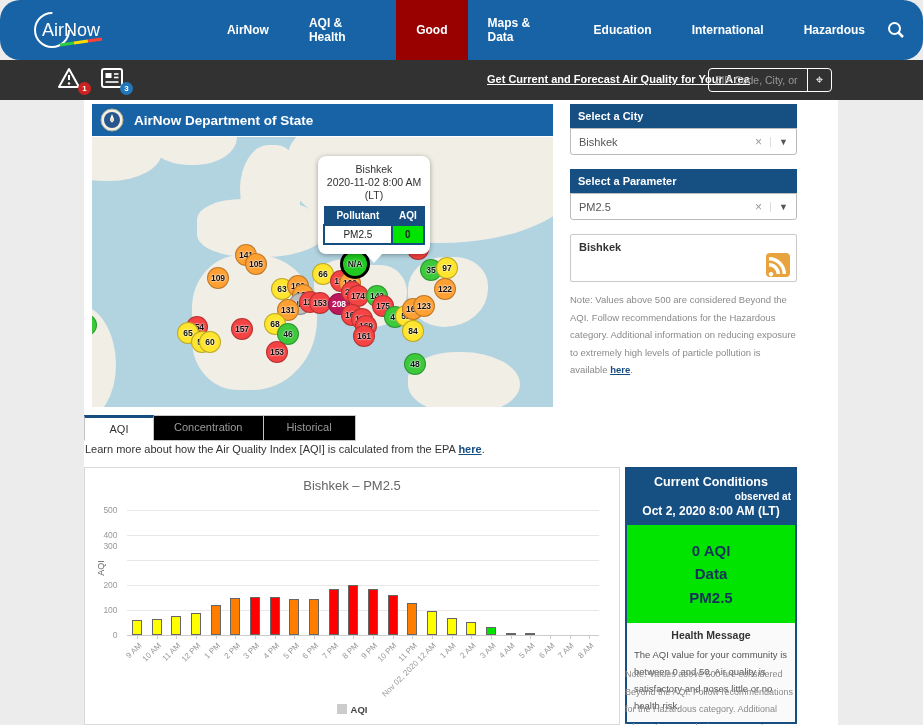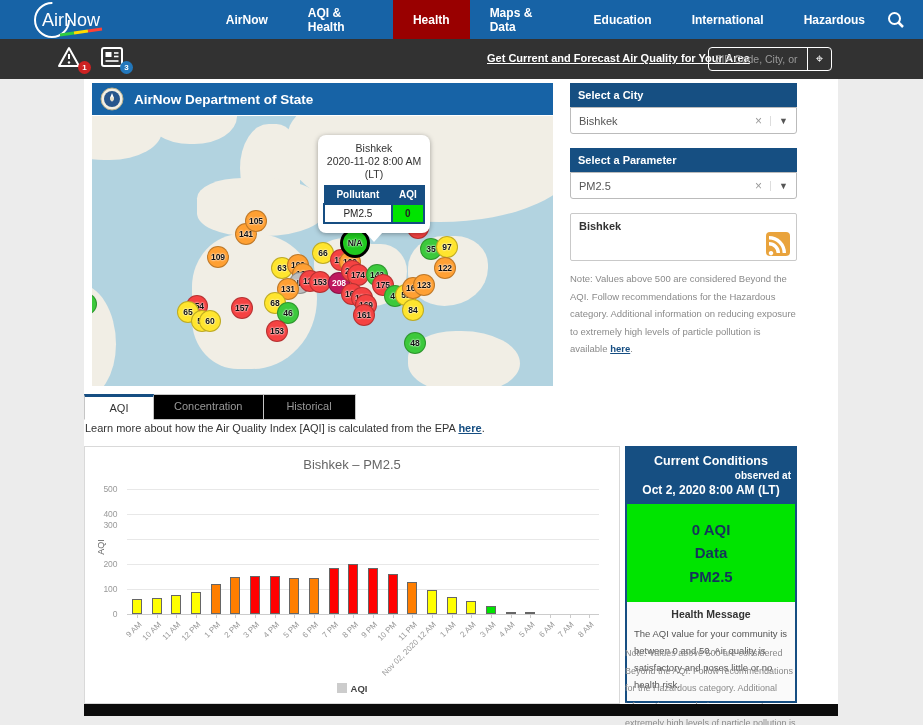--- a/index.html
+++ b/index.html
@@ -1,20 +1,20 @@
 <!DOCTYPE html>
 <html><head>
 <meta charset="utf-8">
 <style>
   * { box-sizing: border-box; margin: 0; padding: 0; }
   html,body { width: 923px; height: 725px; overflow: hidden;
     font-family: "Liberation Sans", sans-serif; background: #ececec; }
 
   
-  .topnav { height: 39px; background: #1763a6; display: flex; align-items: stretch; position: relative; }
+  .topnav { height: 60px; background: #1763a6; display: flex; align-items: stretch; position: relative; border-radius: 20px; }
   .logo { margin-left: 30px; display: flex; align-items: center; width: 180px; }
   .nav-items { list-style: none; display: flex; margin-left: auto; align-items: stretch; }
   .nav-items li { color: #fff; font-size: 12px; font-weight: bold; display: flex; align-items: center;
     padding: 0 20px; cursor: pointer; }
   .nav-items li.active { background: #990000; }
   .nav-search { display: flex; align-items: center; padding: 0 18px 0 2px; cursor: pointer; }
 
   
   .subbar { height: 40px; background: #323232; position: relative; }
   .subicon { position: absolute; top: 7px; width: 26px; height: 24px; cursor: pointer; }
@@ -123,21 +123,21 @@
       <circle cx="22" cy="22" r="17" fill="none" stroke="#fff" stroke-width="2" stroke-dasharray="80 27"></circle>
       <text x="12" y="28" fill="#fff" font-size="18" font-family="Liberation Sans, sans-serif">AirNow</text>
       <line x1="30" y1="37" x2="44" y2="35" stroke="#2ecc40" stroke-width="3"></line>
       <line x1="44" y1="35" x2="58" y2="33" stroke="#ffdc00" stroke-width="3"></line>
       <line x1="58" y1="33" x2="72" y2="31" stroke="#ff4136" stroke-width="3"></line>
     </svg>
   </div>
   <ul class="nav-items" id="nav-items">
       <li class="">AirNow</li>
       <li class="">AQI &amp; Health</li>
-      <li class="active">Health</li>
+      <li class="active">Good</li>
       <li class="">Maps &amp; Data</li>
       <li class="">Education</li>
       <li class="">International</li>
       <li class="">Hazardous</li>
     </ul>
   <div class="nav-search">
     <svg width="18" height="18" viewBox="0 0 18 18">
       <circle cx="7.5" cy="7.5" r="5.5" fill="none" stroke="#fff" stroke-width="2"></circle>
       <line x1="11.5" y1="11.5" x2="16" y2="16" stroke="#fff" stroke-width="2.5"></line>
     </svg>
@@ -192,21 +192,21 @@
       <div class="land" style="left:100px; top:118px; width:125px; height:135px; border-radius:45% 55% 60% 42%;"></div>
       <div class="land" style="left:222px; top:122px; width:72px;  height:55px;"></div>
       <div class="land" style="left:255px; top:128px; width:60px;  height:62px; border-radius:40% 55% 70% 45%;"></div>
       <div class="land" style="left:316px; top:120px; width:80px;  height:70px; border-radius:50% 45% 60% 50%;"></div>
       <div class="land" style="left:316px; top:215px; width:112px; height:62px;"></div>
       <div class="land" style="left:-48px; top:168px; width:72px;  height:115px;"></div>
       <div id="map-markers">
           <div class="marker m-sel" style="left:248px; top:112px;">N/A</div>
           <div class="marker m-y" style="left:220px; top:126px;">66</div>
           <div class="marker m-o" style="left:143px; top:107px;">141</div>
-          <div class="marker m-o" style="left:153px; top:94px;">105</div>
+          <div class="marker m-o" style="left:153px; top:116px;">105</div>
           <div class="marker m-o" style="left:115px; top:130px;">109</div>
           <div class="marker m-r" style="left:315px; top:101px;">134</div>
           <div class="marker m-g" style="left:328px; top:122px;">35</div>
           <div class="marker m-y" style="left:344px; top:120px;">97</div>
           <div class="marker m-o" style="left:342px; top:141px;">122</div>
           <div class="marker m-y" style="left:179px; top:141px;">63</div>
           <div class="marker m-o" style="left:195px; top:138px;">109</div>
           <div class="marker m-o" style="left:200px; top:147px;">130</div>
           <div class="marker m-n" style="left:197px; top:156px;">N/A</div>
           <div class="marker m-r" style="left:207px; top:154px;">128</div>

